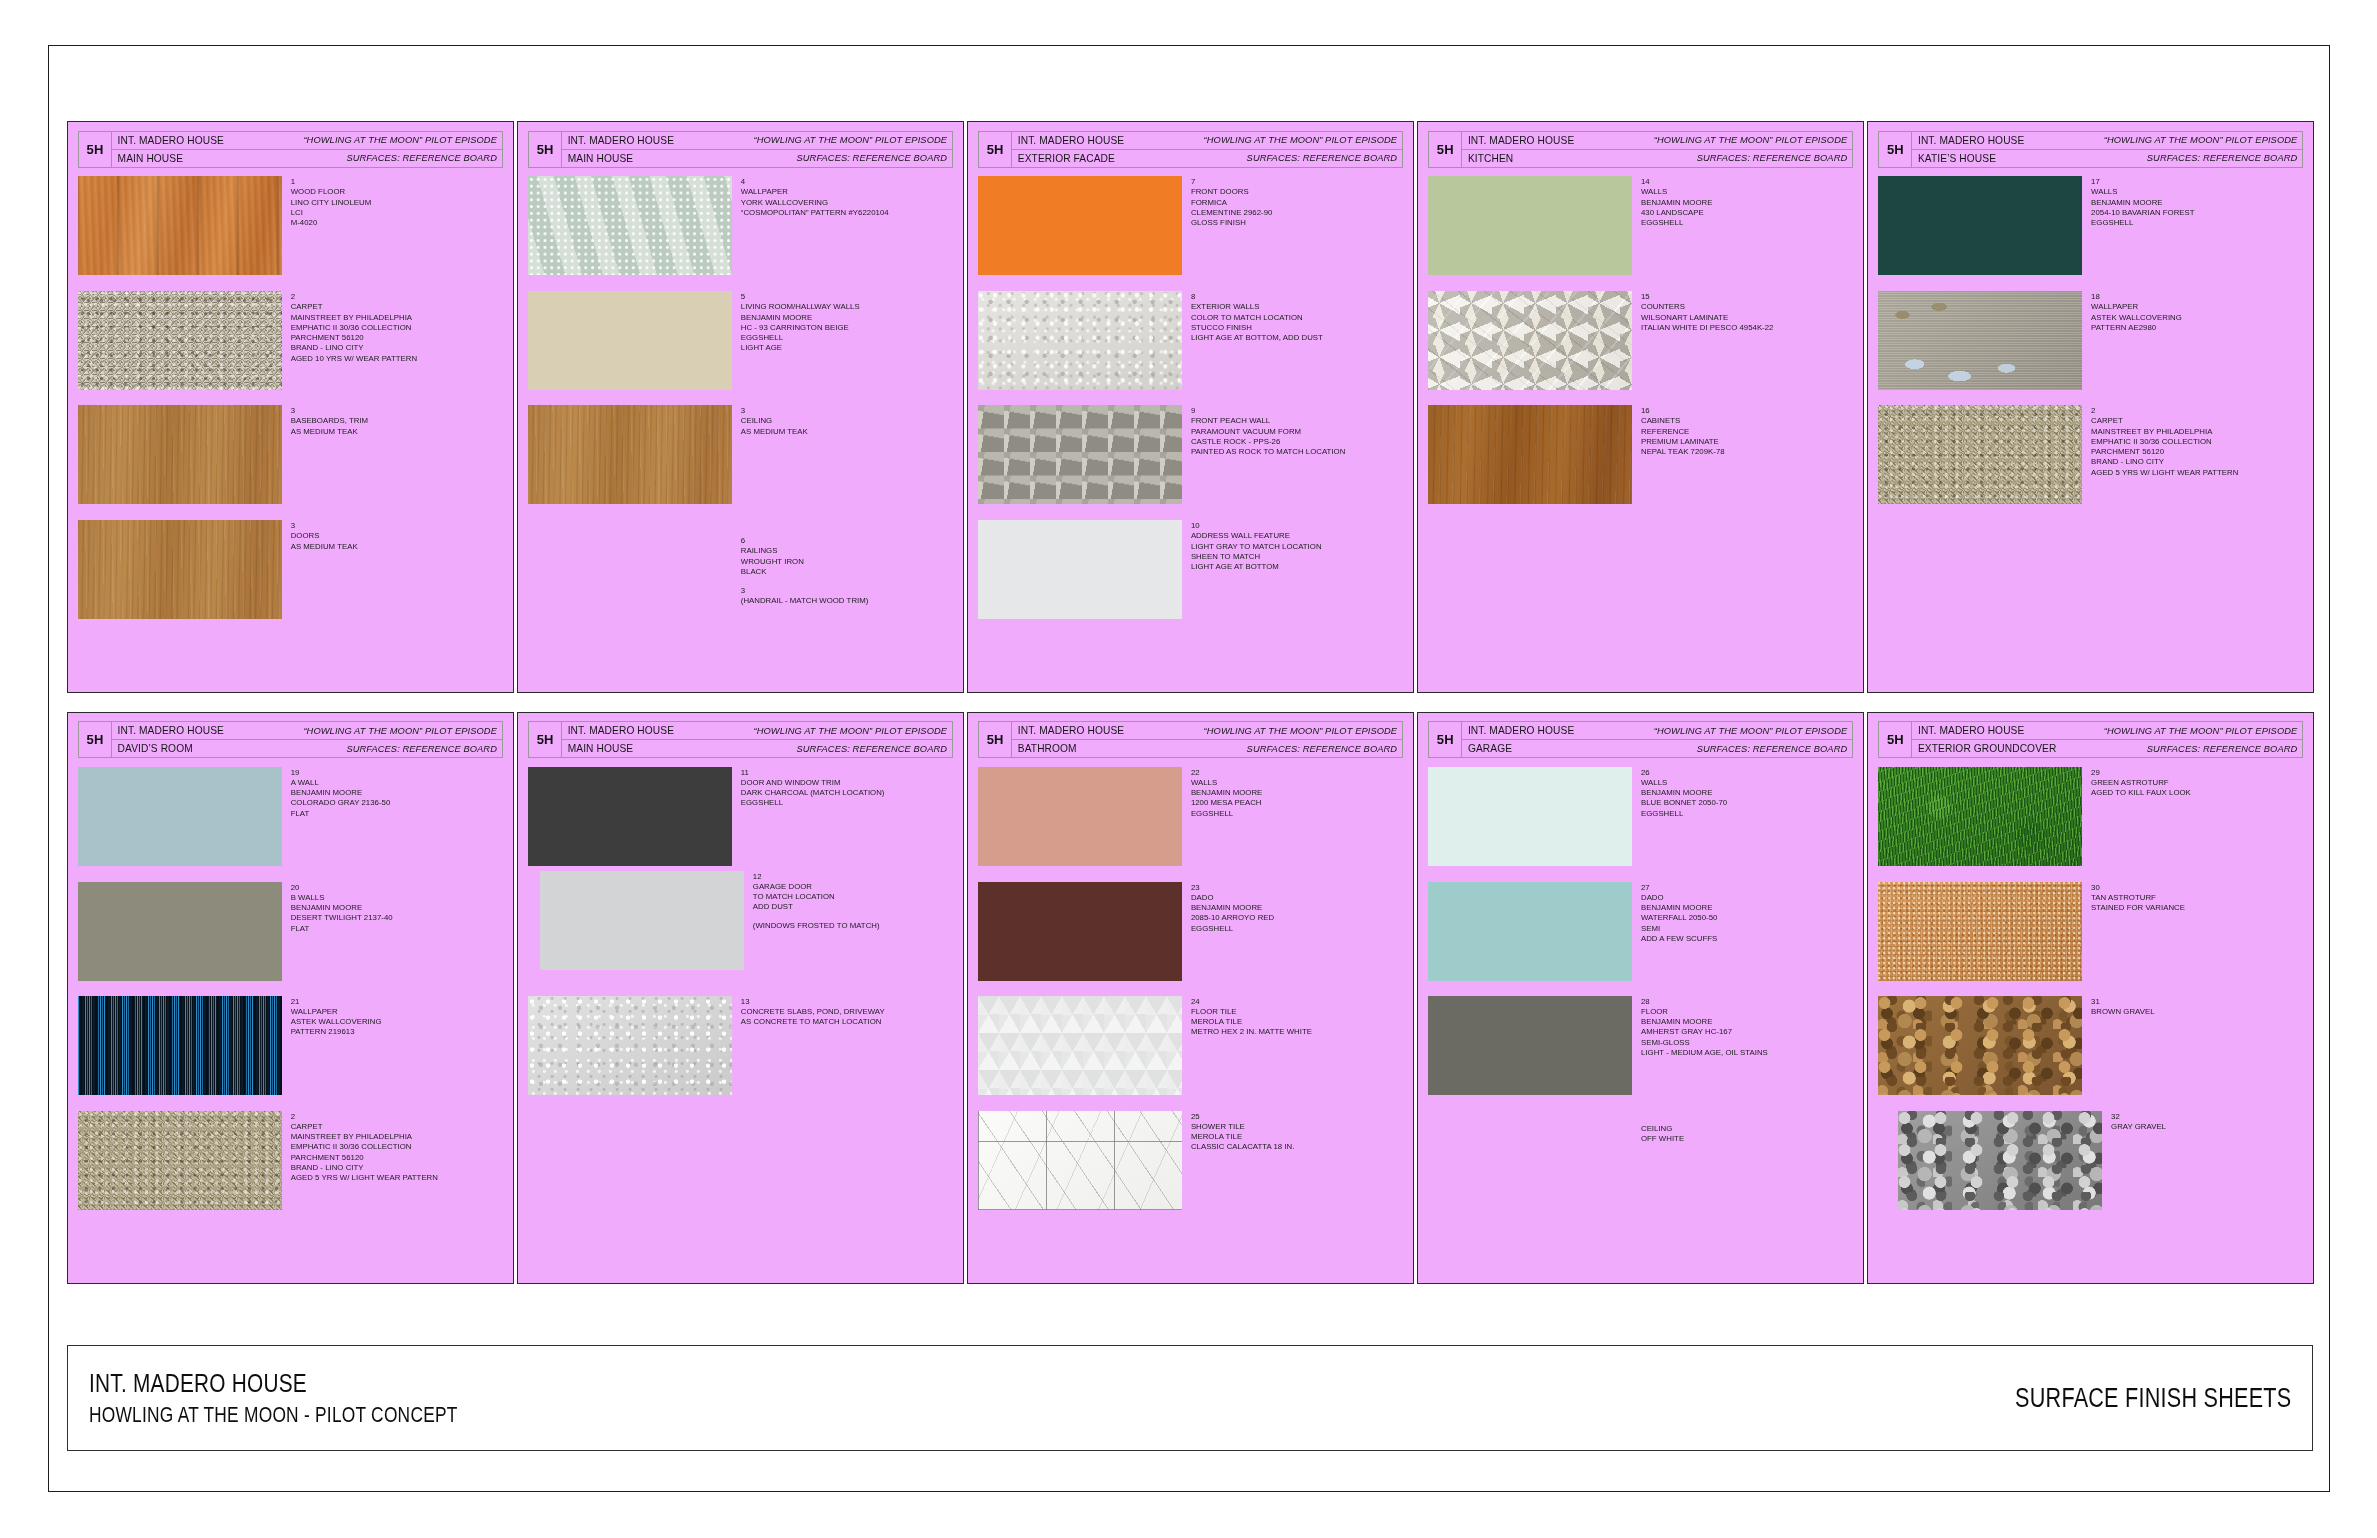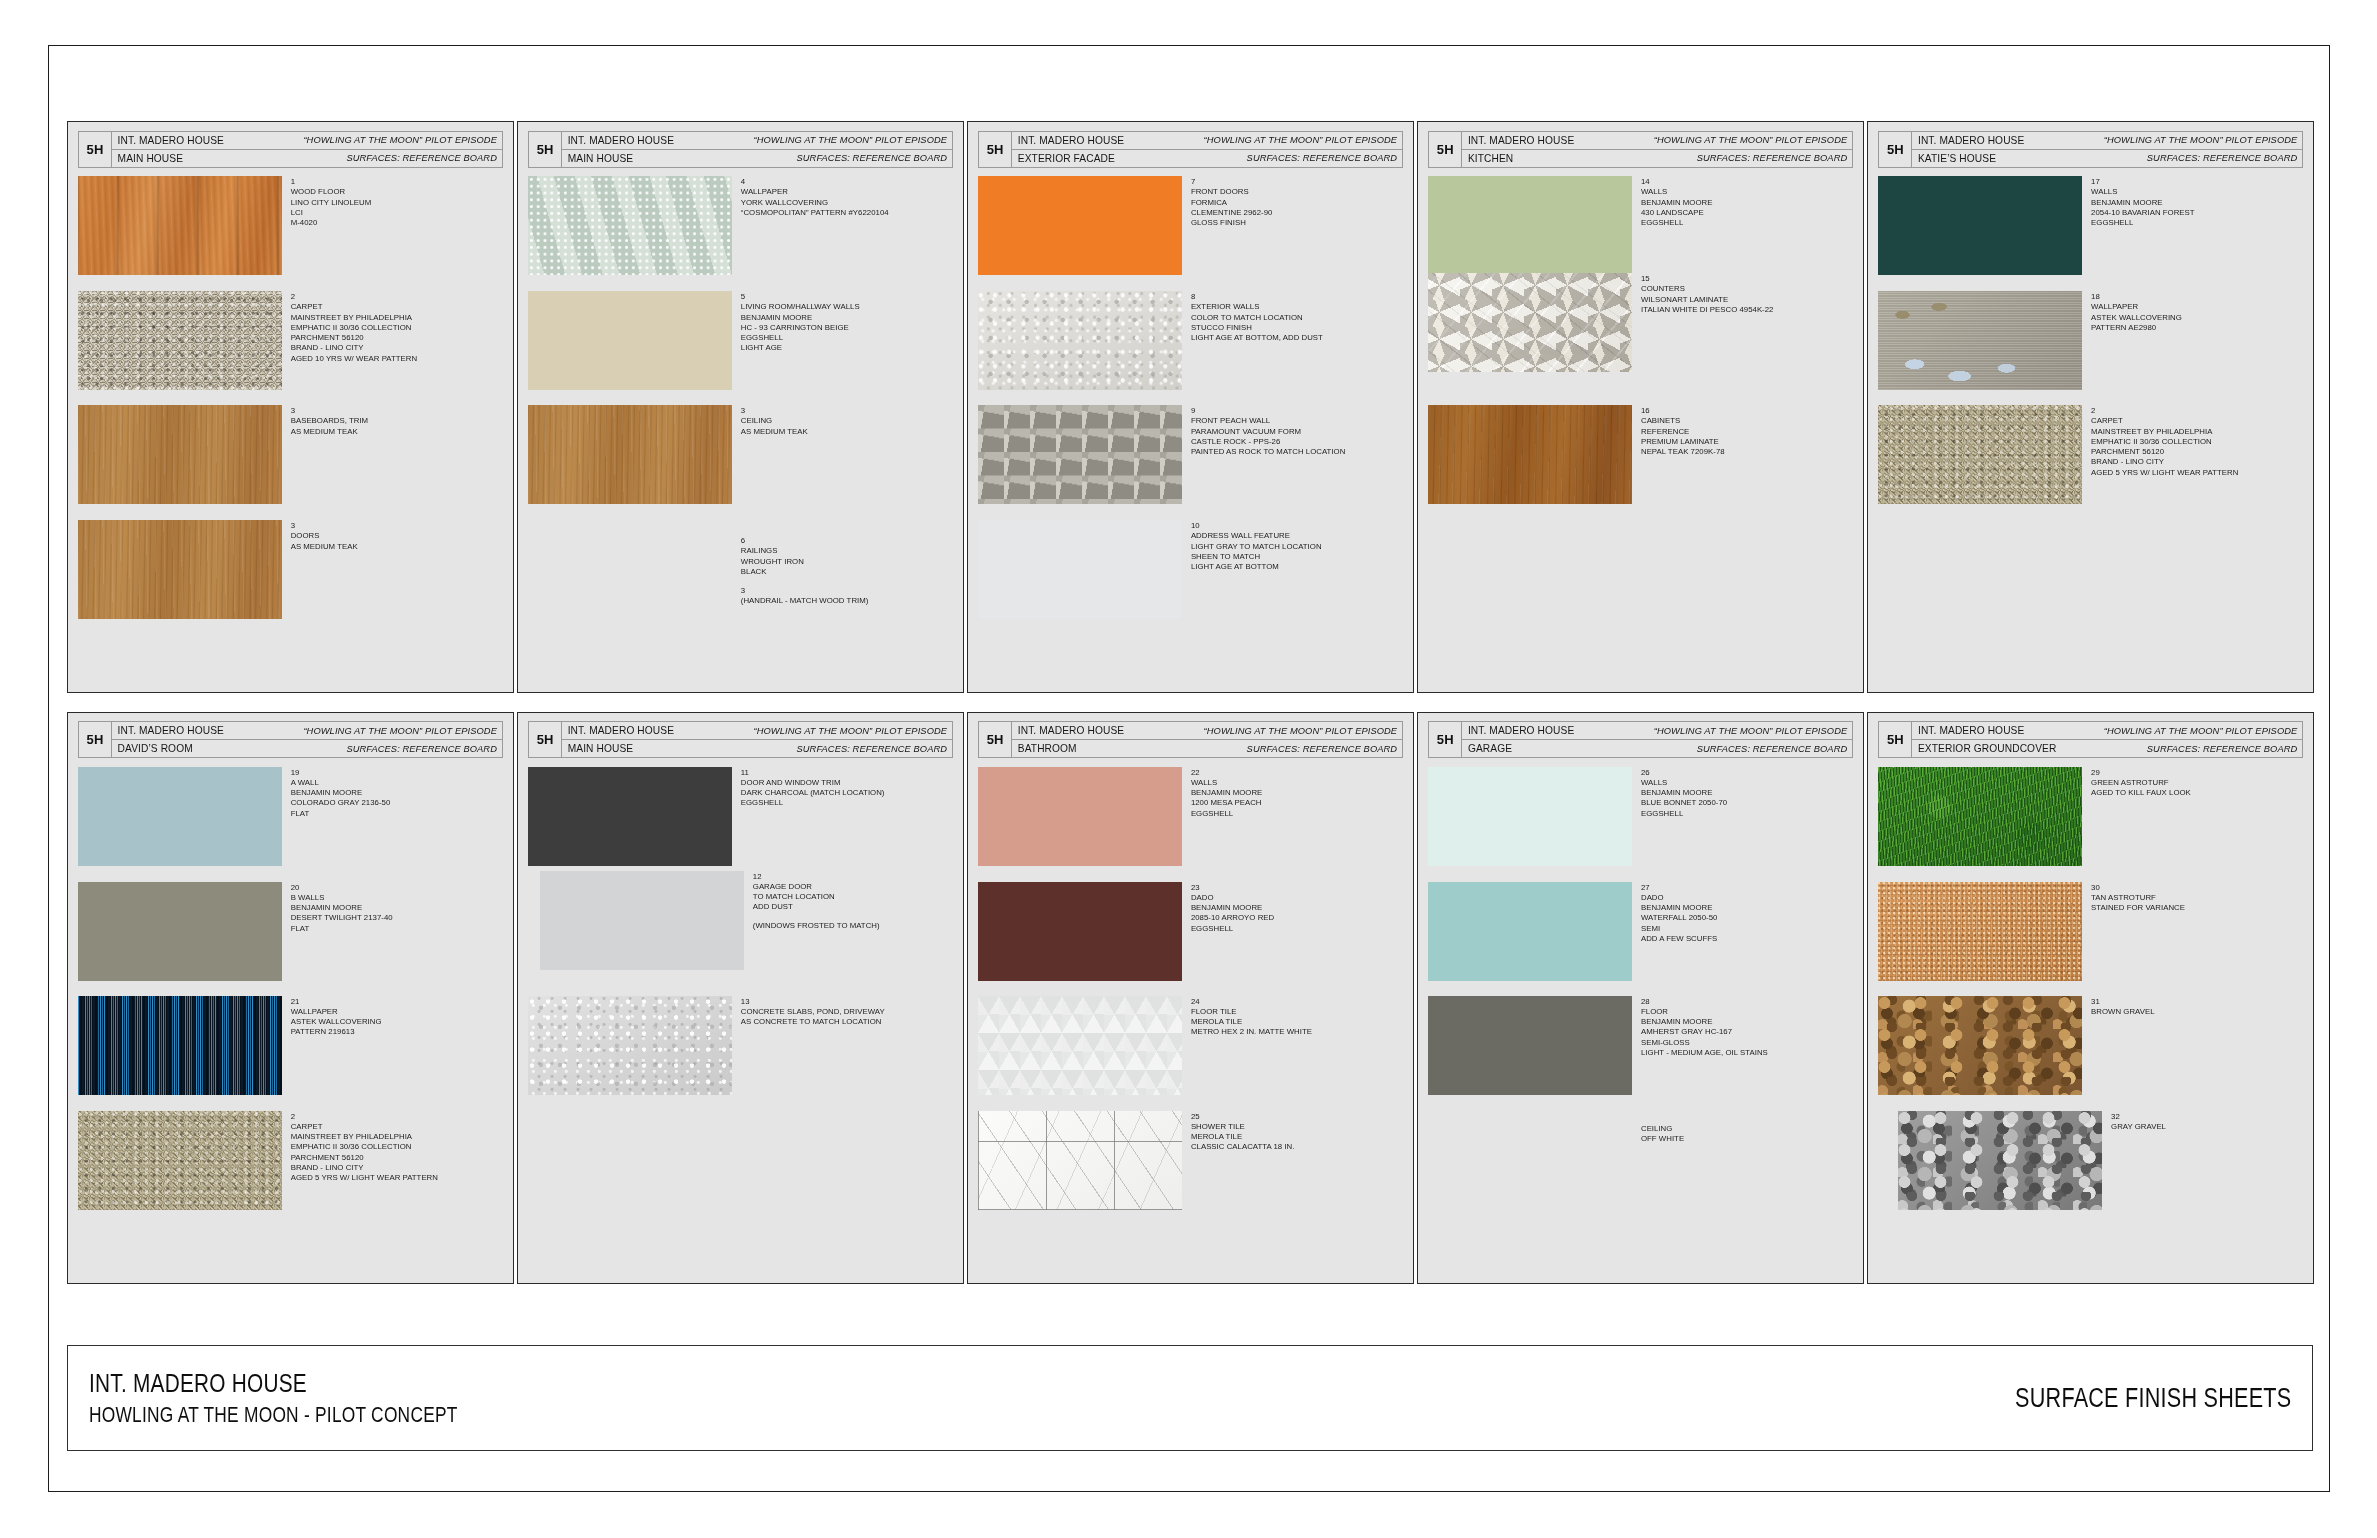--- a/index.html
+++ b/index.html
@@ -30,21 +30,21 @@
     width: 2246px; height: 1181px;
     display: grid;
     grid-template-columns: repeat(5, 447px);
     grid-template-rows: 572px 572px;
     column-gap: 3.1px;
     row-gap: 18.6px;
   }
   .panel {
     position: relative;
     border: 1.2px solid #2b2b2b;
-    background: #e5e5e5;
+    background: #f0abfc;
     padding: 8.7px 10px 6.2px 10px;
     overflow: hidden;
   }
   
   .panel-head {
     display: flex;
     border: 0.6px solid #9a9a9a;
     height: 37px;
     margin-bottom: 8.7px;
   }
@@ -502,21 +502,21 @@
           <div class="item" style="top: 0px;">
             <div class="swatch" style="height: 99px; background-color: rgb(185, 199, 157);"></div>
             <div class="spec">
               <span class="num">14</span>
               <span class="ln">WALLS</span>
               <span class="ln">BENJAMIN MOORE</span>
               <span class="ln">430 LANDSCAPE</span>
               <span class="ln">EGGSHELL</span>
             </div>
           </div>
-          <div class="item" style="top: 97px;">
+          <div class="item" style="top: 115px;">
             <div class="swatch tex-marble-counter" style="height: 99px; background-color: rgb(222, 217, 207);"></div>
             <div class="spec">
               <span class="num">15</span>
               <span class="ln">COUNTERS</span>
               <span class="ln">WILSONART LAMINATE</span>
               <span class="ln">ITALIAN WHITE DI PESCO  4954K-22</span>
             </div>
           </div>
           <div class="item" style="top: 229px;">
             <div class="swatch tex-cabinet-wood" style="height: 99px; background-color: rgb(154, 95, 36);"></div>

